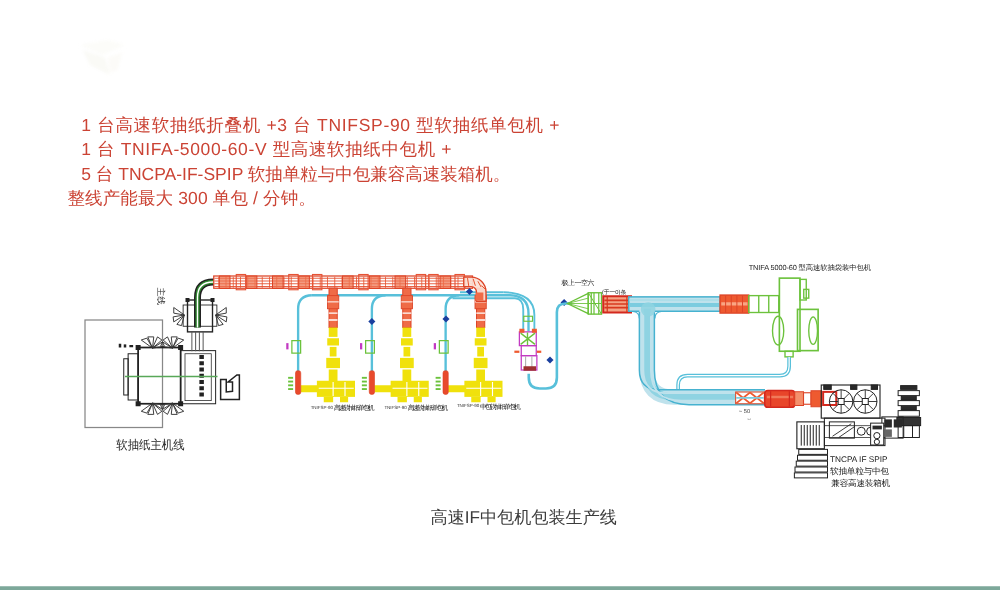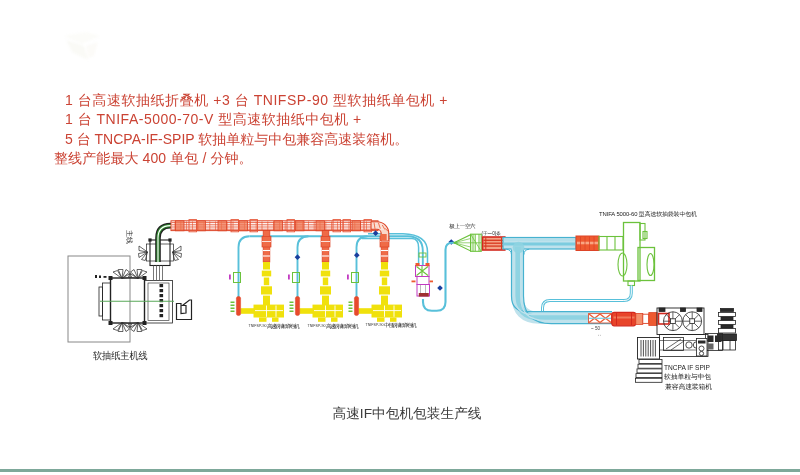--- a/index.html
+++ b/index.html
@@ -3,21 +3,21 @@
 <style>
 html,body{margin:0;padding:0;background:#fff;}
 #page{position:relative;width:800px;height:475px;overflow:hidden;background:#fff;
 font-family:"Liberation Sans",sans-serif;}
 .blurwrap{position:absolute;left:0;top:0;width:800px;height:475px;filter:blur(0.55px);}
 #redtxt{position:absolute;left:54px;top:90.5px;color:#cb4334;font-size:14px;line-height:19.5px;white-space:nowrap;filter:blur(0.35px);}
 #redtxt div{margin-left:11px;}
 #redtxt .s1{letter-spacing:0.55px;}
 #redtxt .s2{letter-spacing:0.5px;}
 #redtxt .s4{margin-left:0;letter-spacing:0.1px;}
-#cap{position:absolute;left:4px;top:405px;width:754px;text-align:center;color:#3c3c3c;font-size:13.7px;letter-spacing:0px;filter:blur(0.35px);padding-left:26px;}
+#cap{position:absolute;left:16px;top:405px;width:754px;text-align:center;color:#3c3c3c;font-size:13.7px;letter-spacing:0px;filter:blur(0.35px);padding-left:26px;}
 #mainlab{position:absolute;left:92.5px;top:349.2px;color:#1e1e1e;font-size:10px;transform:scaleX(0.91);transform-origin:0 0;filter:blur(0.3px);}
 #tealline{position:absolute;left:0;top:469.3px;width:800px;height:2.4px;background:#7da89a;filter:blur(0.6px);}
 #wm{position:absolute;left:60px;top:28px;width:44px;height:34px;filter:blur(1.2px);}
 </style></head>
 <body>
 <div id="page">
 <div id="wm"><svg width="44" height="34" viewBox="0 0 44 34">
         <path d="M4,8 L26,4 L40,8 L22,16 Z" fill="#fcfcf9"></path>
         <path d="M6,12 L24,18 L28,32 L12,24 Z" fill="#fafaf6"></path>
         <path d="M26,18 L38,14 L34,28 L28,30 Z" fill="#fcfbf8"></path>
@@ -324,19 +324,19 @@
         <rect x="698" y="340.5" width="7.5" height="3" fill="#2a2a2a"></rect>
         <circle cx="701.5" cy="348.5" r="2.5" fill="none" stroke="#222" stroke-width="0.8"></circle>
         <circle cx="701.5" cy="353.5" r="2.1" fill="none" stroke="#222" stroke-width="0.8"></circle>
         <text x="687" y="369.5" font-size="6.6" fill="#222" text-anchor="middle">TNCPA IF SPIP</text>
         <text x="687.5" y="379" font-size="6.9" letter-spacing="-0.2" fill="#222" text-anchor="middle">软抽单粒与中包</text>
         <text x="688.5" y="388.5" font-size="6.9" letter-spacing="-0.2" fill="#222" text-anchor="middle">兼容高速装箱机</text>
       </svg>
 </div>
 <div id="redtxt">
 <div class="s1">1 台高速软抽纸折叠机 +3 台 TNIFSP-90 型软抽纸单包机 +</div>
-<div class="s2">1 台 TNIFA-5000-70-V 型高速软抽纸中包机 +</div>
+<div class="s2">1 台 TNIFA-5000-60-V 型高速软抽纸中包机 +</div>
 <div>5 台 TNCPA-IF-SPIP 软抽单粒与中包兼容高速装箱机。</div>
-<div class="s4">整线产能最大 400 单包 / 分钟。</div>
+<div class="s4">整线产能最大 300 单包 / 分钟。</div>
 </div>
 <div id="mainlab">软抽纸主机线</div>
 <div id="cap">高速IF中包机包装生产线</div>
 <div id="tealline"></div>
 </div>
 </body></html>

